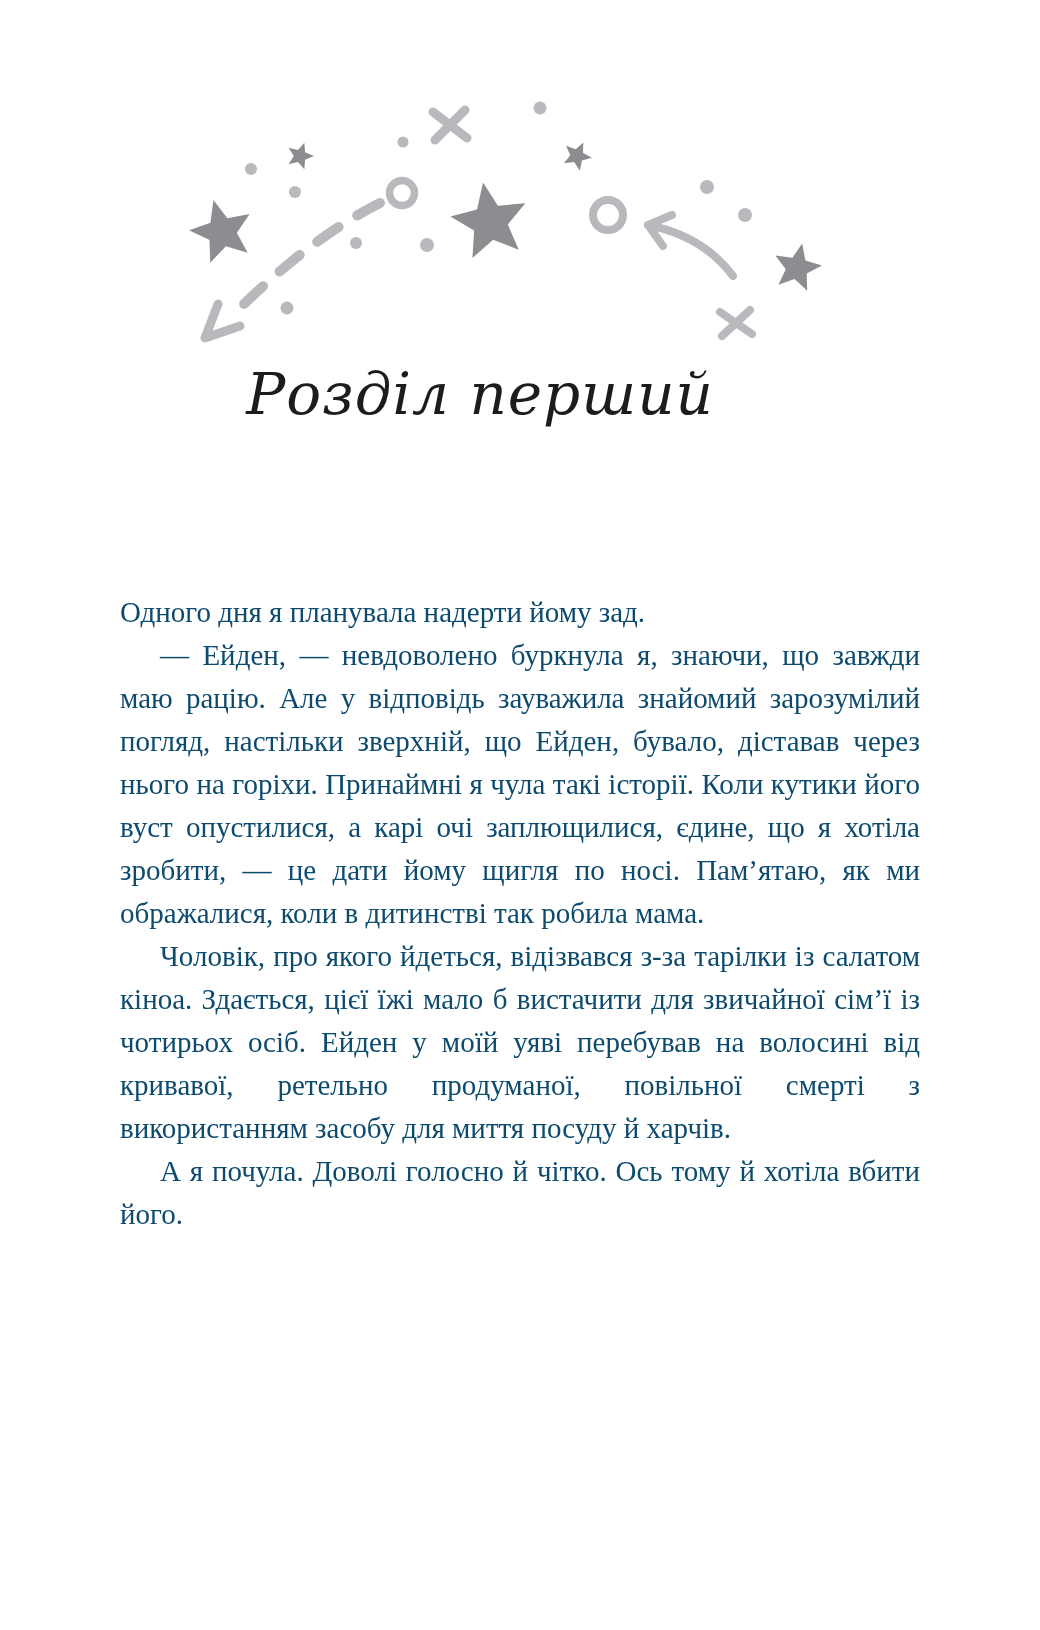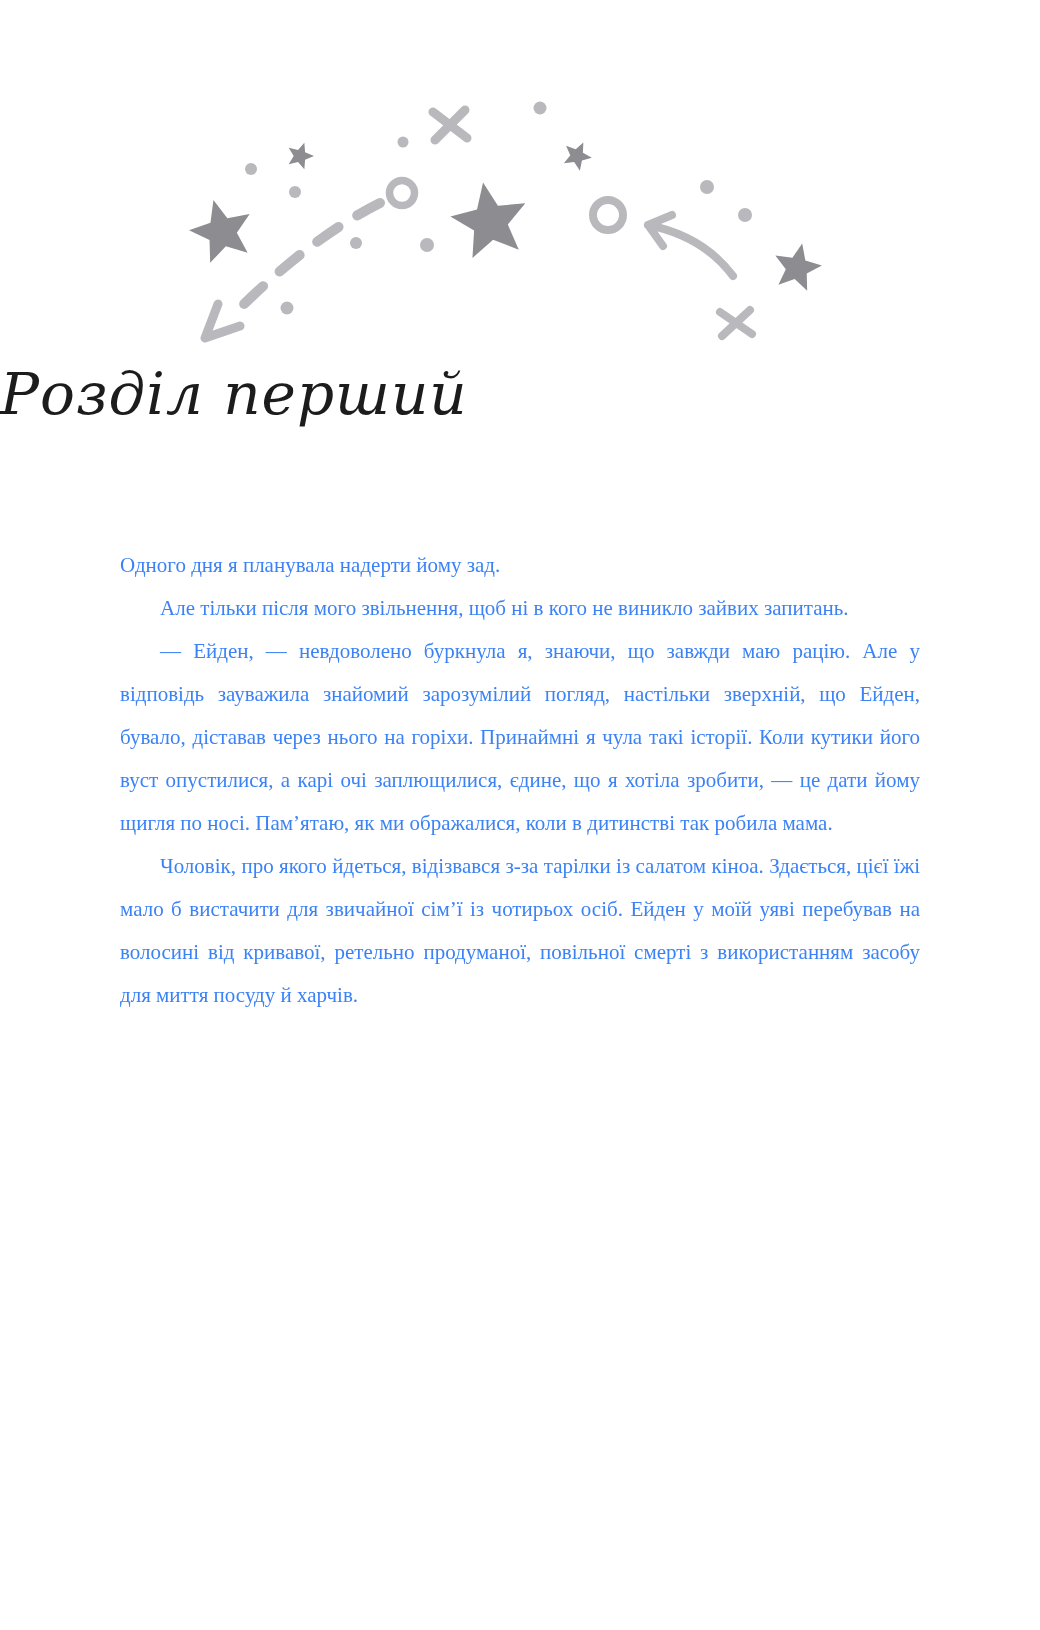--- a/index.html
+++ b/index.html
@@ -16,37 +16,37 @@
     left: 180px;
     top: 88px;
     width: 650px;
     height: 255px;
   }
   .chapter-title {
     position: absolute;
     top: 344px;
     left: 0;
     width: 960px;
-    text-align: left;
+    text-align: center;
     font-family: "DejaVu Serif", "Liberation Serif", serif;
     font-style: italic;
     font-size: 58px;
     line-height: 100px;
     color: #1c1c1c;
     letter-spacing: 1px;
   }
   .body-text {
     position: absolute;
     left: 120px;
-    top: 544px;
+    top: 591px;
     width: 800px;
-    font-size: 21px;
+    font-size: 29px;
     line-height: 43px;
     text-align: justify;
-    color: #3b82f6;
+    color: #0c4a6e;
     hyphens: auto;
     -webkit-hyphens: auto;
   }
   .body-text p { margin: 0; text-indent: 40px; }
   .body-text p.no-indent { text-indent: 0; }
 </style>
 </head>
 <body>
 
 <div class="page">
@@ -81,18 +81,18 @@
       <path transform="translate(310,134) rotate(-10) scale(40)" d="M0,-1 L0.265,-0.364 L0.951,-0.309 L0.428,0.139 L0.588,0.809 L0,0.45 L-0.588,0.809 L-0.428,0.139 L-0.951,-0.309 L-0.265,-0.364 Z"></path>
       <path transform="translate(397,68) rotate(25) scale(15)" d="M0,-1 L0.265,-0.364 L0.951,-0.309 L0.428,0.139 L0.588,0.809 L0,0.45 L-0.588,0.809 L-0.428,0.139 L-0.951,-0.309 L-0.265,-0.364 Z"></path>
       <path transform="translate(617,180) rotate(12) scale(25)" d="M0,-1 L0.265,-0.364 L0.951,-0.309 L0.428,0.139 L0.588,0.809 L0,0.45 L-0.588,0.809 L-0.428,0.139 L-0.951,-0.309 L-0.265,-0.364 Z"></path>
     </g>
   </svg>
 
   <div class="chapter-title">Розділ перший</div>
 
   <div class="body-text">
     <p class="no-indent">Одного дня я планувала надерти йому зад.</p>
-    <p>Але тільки після мого звільнення, щоб ні в кого не виникло зайвих запитань.</p>
     <p>— Ейден, — невдоволено буркнула я, знаючи, що завжди маю рацію. Але у відповідь зауважила знайомий зарозумілий погляд, настільки зверхній, що Ейден, бувало, діставав через нього на горіхи. Принаймні я чула такі історії. Коли кутики його вуст опустилися, а карі очі заплющилися, єдине, що я хотіла зробити, — це дати йому щигля по носі. Пам’ятаю, як ми ображалися, коли в дитинстві так робила мама.</p>
     <p>Чоловік, про якого йдеться, відізвався з-за тарілки із салатом кіноа. Здається, цієї їжі мало б вистачити для звичайної сім’ї із чотирьох осіб. Ейден у моїй уяві перебував на волосині від кривавої, ретельно продуманої, повільної смерті з використанням засобу для миття посуду й харчів.</p>
+    <p>А я почула. Доволі голосно й чітко. Ось тому й хотіла вбити його.</p>
   </div>
 
 </div>
 
 </body></html>

